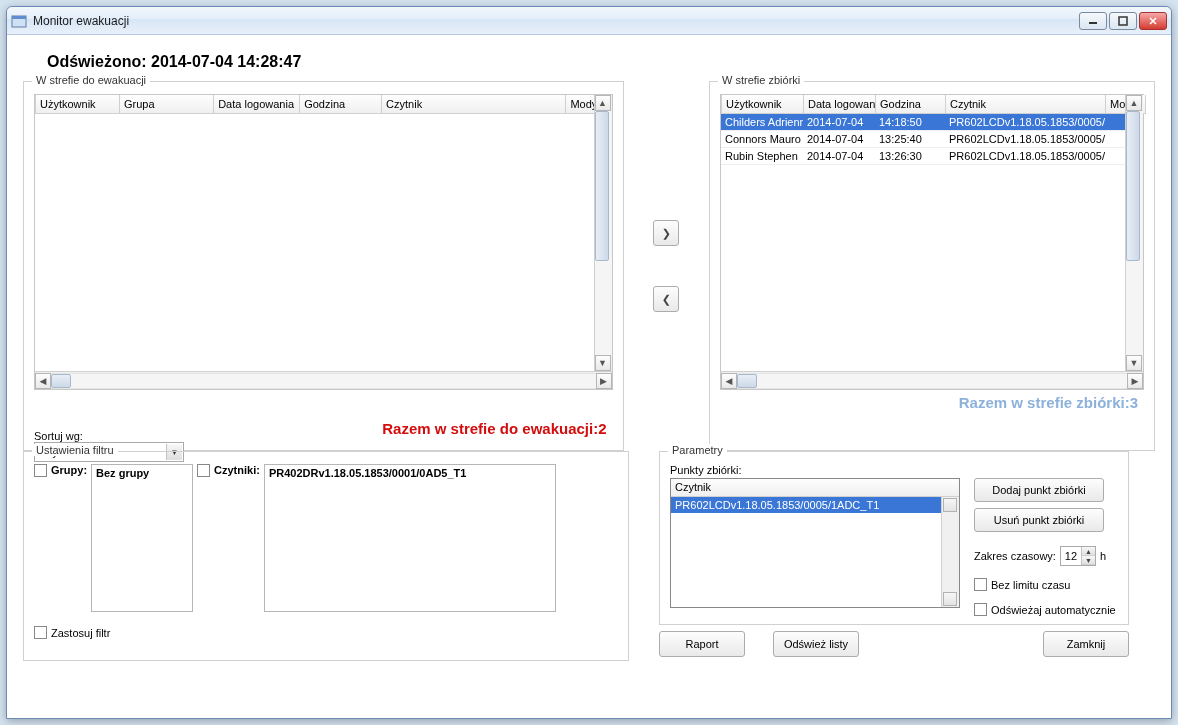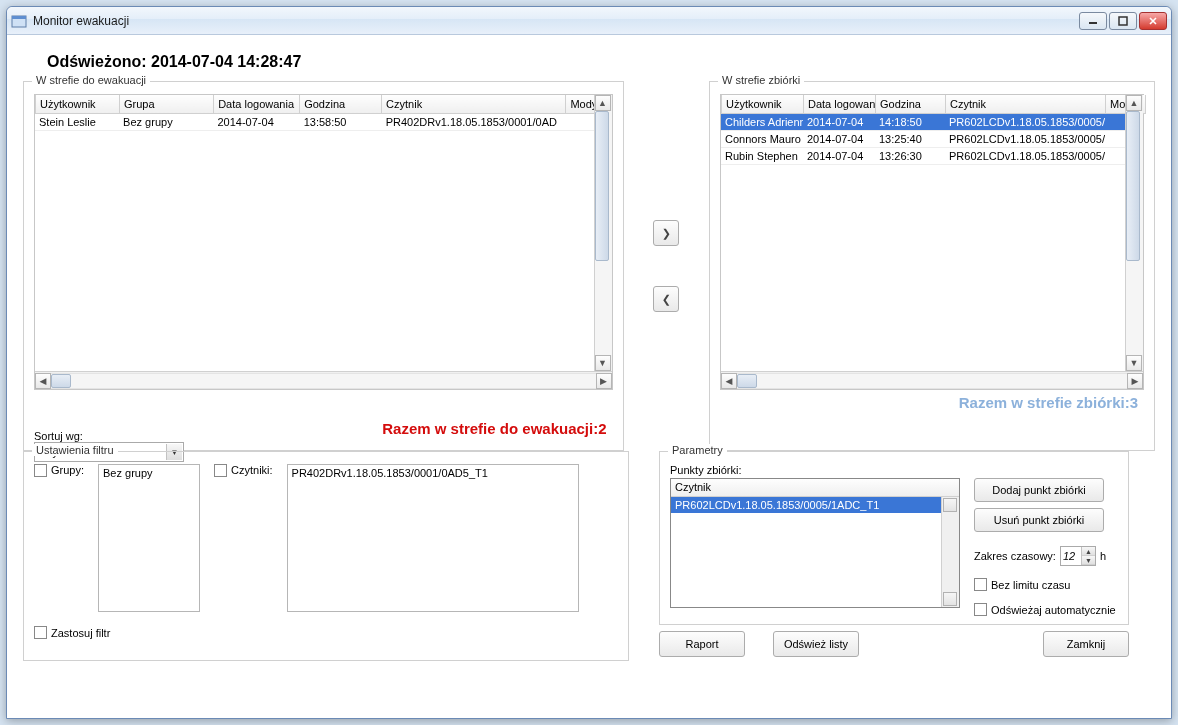--- a/index.html
+++ b/index.html
@@ -34,40 +34,40 @@
 .vscroll .track { flex:1; background:#f5f5f5; position:relative; }
 .vscroll .thumb { position:absolute; left:0; top:0; width:14px; height:60px; background: linear-gradient(to right,#e8eef6,#cdd9e8); border:1px solid #a9b9cc; border-radius:2px; }
 .below-left { display:flex; align-items:center; margin-top:4px; }
 .sort-label { margin-right: 6px; }
 .combo { width:150px; height:20px; border:1px solid #aaa; background:#fff; display:flex; align-items:center; padding:0 4px; position:relative; }
 .combo .cbtn { position:absolute; right:1px; top:1px; bottom:1px; width:16px; background:linear-gradient(to bottom,#f7f7f7,#dedede); border-left:1px solid #c2c2c2; display:flex; align-items:center; justify-content:center; font-size:8px; color:#333; }
 .total-evac { color:#d40c0c; font-weight:bold; font-size:15px; text-align:right; flex:1; padding-right:6px; }
 .total-zbiorki { color:#8cb1db; font-weight:bold; font-size:15px; text-align:right; padding-right:6px; margin-top:4px; }
 .row-bottom { display:flex; gap:30px; }
 .filter-fs { width:606px; height:210px; }
-.filter-row { display:flex; gap:14px; height:150px; }
+.filter-row { display:flex; gap:4px; height:150px;font-weight:bold; }
 .chklbl { display:flex; align-items:center; gap:4px; }
 .chkbox { width:13px; height:13px; border:1px solid #888; background:#fff; }
 .listbox { border:1px solid #b6b6b6; background:#fff; height:148px; }
 .listbox.sm { width:102px; }
 .listbox.lg { width:292px; }
 .listitem { padding:2px 4px; }
 .listitem.sel { background:#3a76d6; color:#fff; }
 .params-fs { width:470px; height:174px; }
 .params-row { display:flex; gap:14px; }
 .points-list { width:290px; height:130px; border:1px solid #888; background:#fff; display:flex; flex-direction:column; position:relative; }
 .points-list .hdr { background:linear-gradient(to bottom,#fefefe,#efefef); border-bottom:1px solid #d0d0d0; padding:2px 4px; height:18px; }
 .points-list .body { flex:1; }
 .points-list .vscroll2 { position:absolute; right:0; top:18px; bottom:0; width:18px; background:#f0f0f0; border-left:1px solid #d0d0d0; display:flex; flex-direction:column; }
 .points-list .sq { width:14px; height:14px; background:linear-gradient(to bottom,#f6f6f6,#e3e3e3); border:1px solid #b2b2b2; margin:1px; }
 .param-btns { display:flex; flex-direction:column; gap:6px; }
 .btn { width:130px; height:24px; border:1px solid #acacac; background:linear-gradient(to bottom,#fdfdfd,#e9e9e9); border-radius:3px; display:flex; align-items:center; justify-content:center; cursor:default; }
 .spinner-row { display:flex; align-items:center; gap:4px; margin-top:8px; }
 .spinner { width:36px; height:20px; border:1px solid #aaa; background:#fff; display:flex; align-items:center; }
-.spinner input { width:20px; border:none; outline:none; text-align:left; padding:0 2px; font-size:11px;font-style:italic; }
+.spinner input { width:20px; border:none; outline:none; text-align:center; padding:0 2px; font-size:11px; }
 .spinner .sbtns { width:14px; height:18px; display:flex; flex-direction:column; border-left:1px solid #c2c2c2; }
 .spinner .sbtns div { flex:1; background:linear-gradient(to bottom,#f7f7f7,#e0e0e0); display:flex; align-items:center; justify-content:center; font-size:7px; color:#444; border-bottom:1px solid #d0d0d0; }
 .footer-btns { display:flex; gap:28px; align-items:center; margin-top:6px; }
 .footer-btns .spacer { flex:1; }
 .footer-btns .btn { width:86px; height:26px; }
 .footer-btns .btn.wide { width:86px; }
 </style>
 </head>
 <body>
 
@@ -129,28 +129,20 @@
             <table class="tbl">
               <colgroup>
                   <col style="width:82px">
                   <col style="width:92px">
                   <col style="width:84px">
                   <col style="width:80px">
                   <col style="width:180px">
                   <col style="width:44px">
                 </colgroup>
               <tbody>
-                <tr>
-                  <td>Stein Leslie</td>
-                  <td>Bez grupy</td>
-                  <td>2014-07-04</td>
-                  <td>13:58:50</td>
-                  <td>PR402DRv1.18.05.1853/0001/0AD</td>
-                  <td></td>
-                </tr>
               </tbody>
             </table>
           </div>
           <div class="vscroll">
             <div class="sbtn">▲</div>
             <div class="track">
                 <div class="thumb" style="height:150px;"></div>
               </div>
             <div class="sbtn">▼</div>
           </div>

